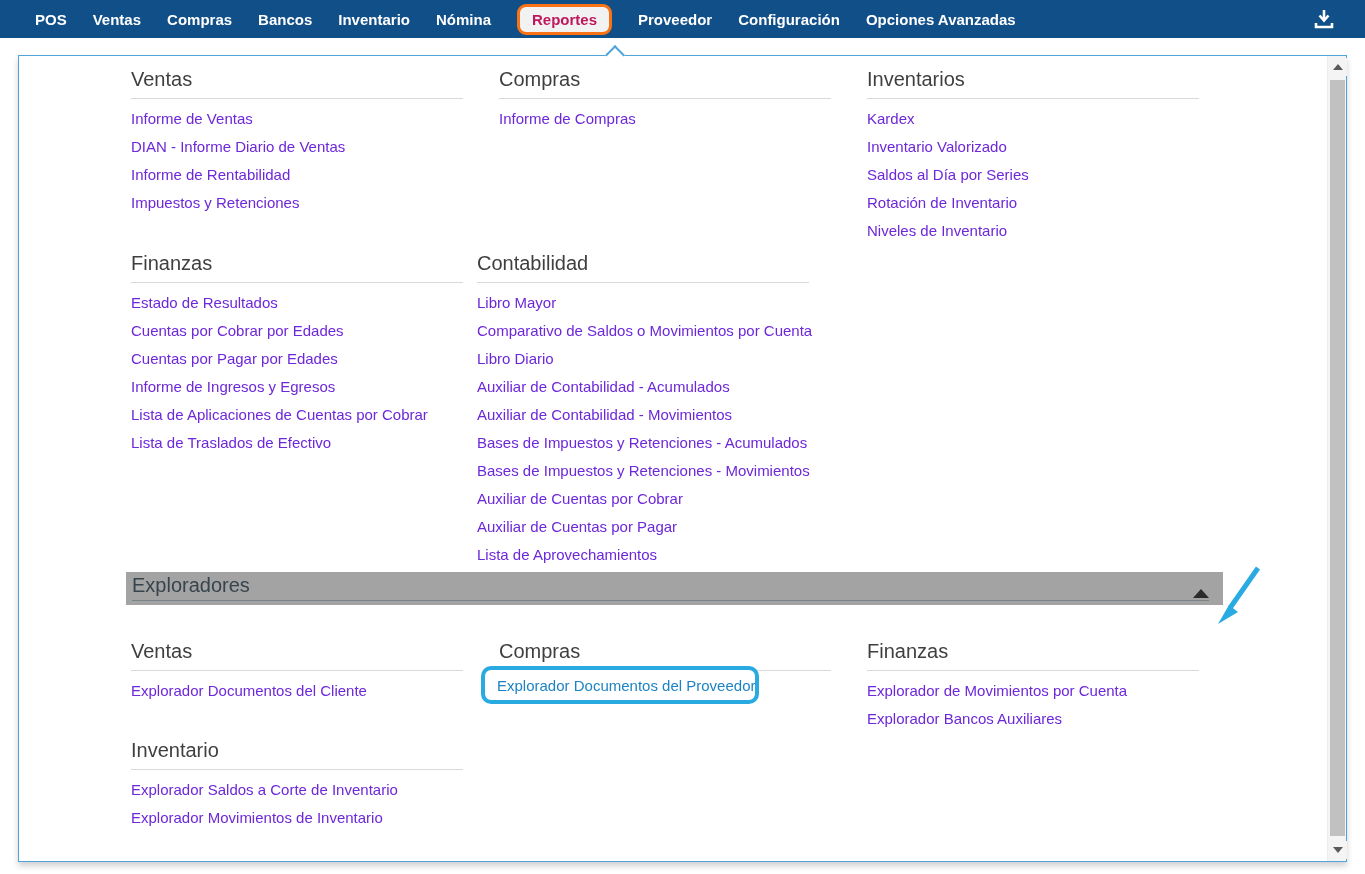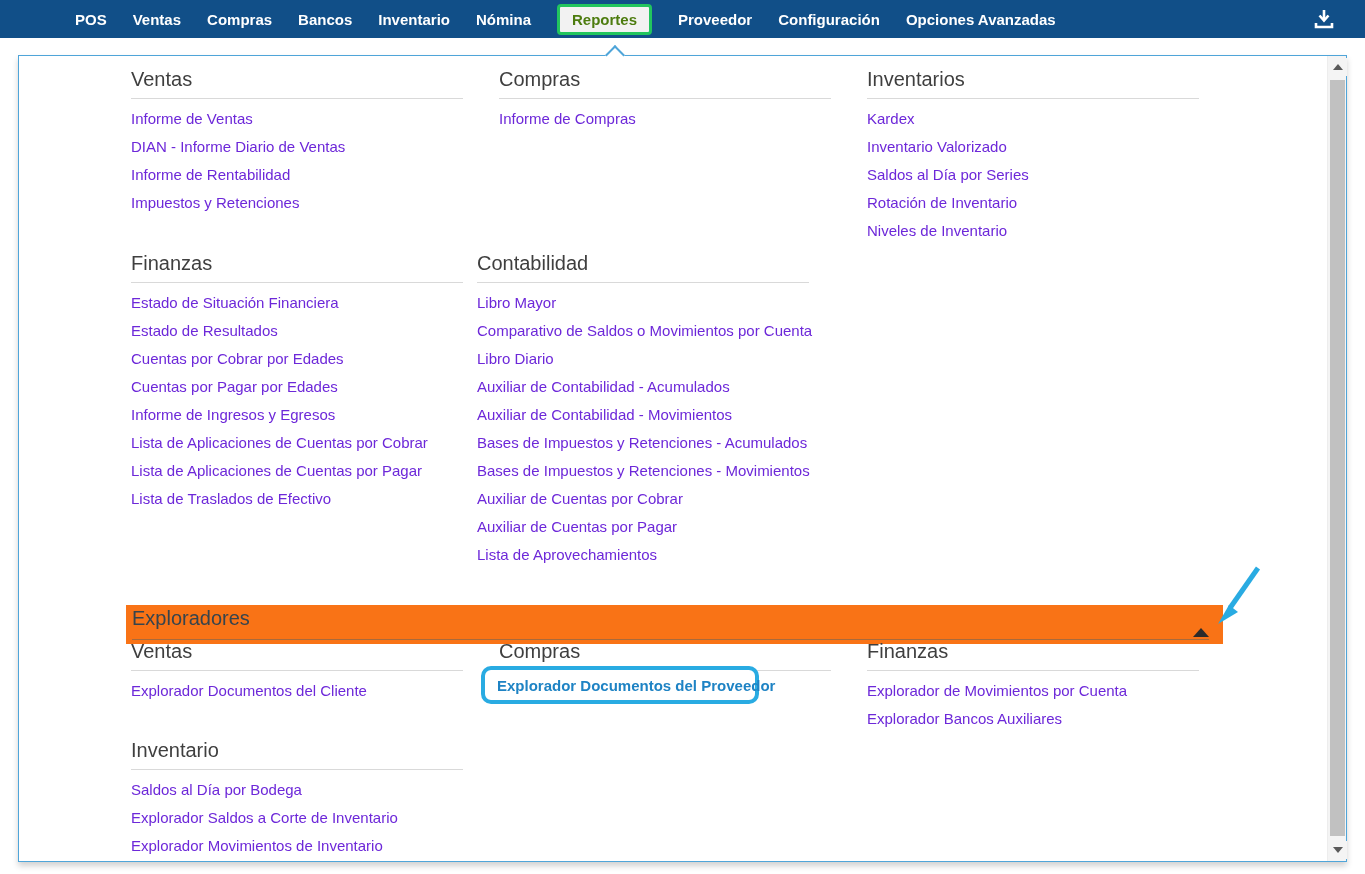--- a/index.html
+++ b/index.html
@@ -2,58 +2,58 @@
 <html><head>
 <meta charset="utf-8">
 <style>
   * { box-sizing: border-box; margin: 0; padding: 0; }
   html,body { width:1365px; height:874px; overflow:hidden; background:#ffffff;
               font-family:"Liberation Sans", sans-serif; }
 
   
   .navbar { position:absolute; left:0; top:0; width:1365px; height:38px;
             background:#114F88; display:flex; align-items:center; z-index:4; }
-  .nav-list { display:flex; align-items:center; list-style:none; padding-left:35px; gap:26px;margin-left:40px; }
+  .nav-list { display:flex; align-items:center; list-style:none; padding-left:35px; gap:26px; }
   .nav-item { color:#ffffff; font-size:15px; font-weight:bold; white-space:nowrap; cursor:pointer; }
-  .nav-item.active { color:#4d7c0f; background:#F2F2F2; border:3px solid #22c55e;
-                     border-radius:4px; padding:4px 12px; }
+  .nav-item.active { color:#be185d; background:#F2F2F2; border:3px solid #f97316;
+                     border-radius:9px; padding:4px 12px; }
   .download-btn { position:absolute; right:30px; top:9px; cursor:pointer; width:22px; height:20px; }
 
   
   .caret { position:absolute; left:608px; top:48px; width:14px; height:14px; background:#ffffff;
            border-left:2px solid #4FA5D9; border-top:2px solid #4FA5D9;
            transform:rotate(45deg); z-index:3; }
 
   
   .panel { position:absolute; left:18px; top:55px; width:1329px; height:807px;
            background:#ffffff; border:1px solid #4FA5D9; z-index:1;
            box-shadow:0 4px 6px rgba(0,0,0,0.18); }
 
   .sec { position:absolute; width:332px; }
   .sec h2 { font-size:20px; font-weight:400; color:#3F3F3F; line-height:26px;
             padding-bottom:6px; margin-bottom:6px; border-bottom:1px solid #D9D9D9; }
   .sec ul { list-style:none; }
   .sec li { font-size:15px; line-height:28px; color:#6d28d9; cursor:pointer; white-space:nowrap; }
 
   
-  .exp-bar { position:absolute; left:107px; top:549px; width:1097px; height:39px;
-             background:#f97316; cursor:pointer; }
+  .exp-bar { position:absolute; left:107px; top:516px; width:1097px; height:33px;
+             background:#a3a3a3; cursor:pointer; }
   .exp-bar .exp-title { position:absolute; left:6px; top:2px; font-size:20px;
                         font-weight:400; color:#37444D; }
   .exp-bar .exp-underline { position:absolute; left:6px; right:14px; bottom:4px;
                             height:1px; background:rgba(70,95,105,0.45); }
   .collapse-tri { position:absolute; right:14px; bottom:7px; width:0; height:0;
                   border-left:8px solid transparent; border-right:8px solid transparent;
                   border-bottom:9px solid #2b2b2b; cursor:pointer; }
 
   
   .hl-box { position:absolute; left:462px; top:610px; width:278px; height:38px;
             border:4px solid #29ABE2; border-radius:10px; background:#ffffff;
             display:flex; align-items:center; padding-left:12px; z-index:2; }
-  .hl-box span { font-size:15px; color:#1E83C4; cursor:pointer; white-space:nowrap;font-weight:bold; }
+  .hl-box span { font-size:15px; color:#1E83C4; cursor:pointer; white-space:nowrap; }
 
   .annot-arrow { position:absolute; left:1185px; top:500px; z-index:3; }
 
   
   .scrollbar { position:absolute; right:0; top:0; bottom:0; width:19px;
                background:#F4F4F4; border-left:1px solid #EDEDED; }
   .scroll-btn { position:absolute; left:0; width:19px; height:18px; background:#F4F4F4;
                 display:flex; align-items:center; justify-content:center; cursor:pointer; }
   .scroll-btn.up { top:2px; } .scroll-btn.down { bottom:2px; }
   .tri-up { width:0; height:0; border-left:5px solid transparent; border-right:5px solid transparent;
@@ -98,27 +98,25 @@
       <li>Informe de Ventas</li>
       <li>DIAN - Informe Diario de Ventas</li>
       <li>Informe de Rentabilidad</li>
       <li>Impuestos y Retenciones</li>
     </ul>
   </div>
 
   <div class="sec" style="left:112px; top:194px;">
     <h2>Finanzas</h2>
     <ul>
-      <li>Estado de Situación Financiera</li>
       <li>Estado de Resultados</li>
       <li>Cuentas por Cobrar por Edades</li>
       <li>Cuentas por Pagar por Edades</li>
       <li>Informe de Ingresos y Egresos</li>
       <li>Lista de Aplicaciones de Cuentas por Cobrar</li>
-      <li>Lista de Aplicaciones de Cuentas por Pagar</li>
       <li>Lista de Traslados de Efectivo</li>
     </ul>
   </div>
 
   <div class="sec" style="left:480px; top:10px;">
     <h2>Compras</h2>
     <ul>
       <li>Informe de Compras</li>
     </ul>
   </div>
@@ -180,21 +178,20 @@
     <h2>Finanzas</h2>
     <ul>
       <li>Explorador de Movimientos por Cuenta</li>
       <li>Explorador Bancos Auxiliares</li>
     </ul>
   </div>
 
   <div class="sec" style="left:112px; top:681px;">
     <h2>Inventario</h2>
     <ul>
-      <li>Saldos al Día por Bodega</li>
       <li>Explorador Saldos a Corte de Inventario</li>
       <li>Explorador Movimientos de Inventario</li>
     </ul>
   </div>
 
   <div class="scrollbar">
     <div class="scroll-btn up">
       <span class="tri-up"></span>
     </div>
     <div class="scroll-thumb"></div>

